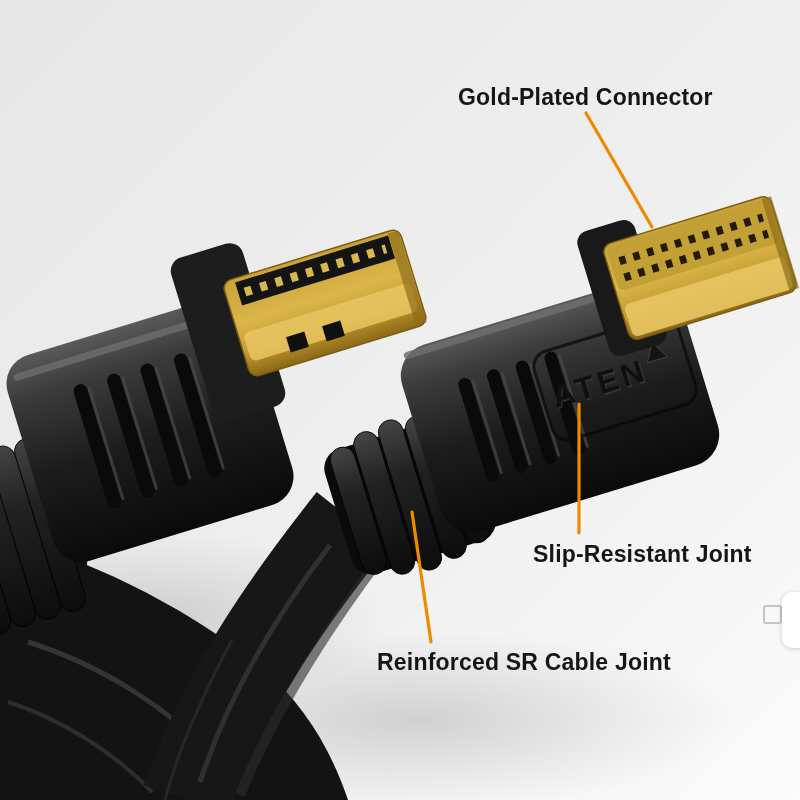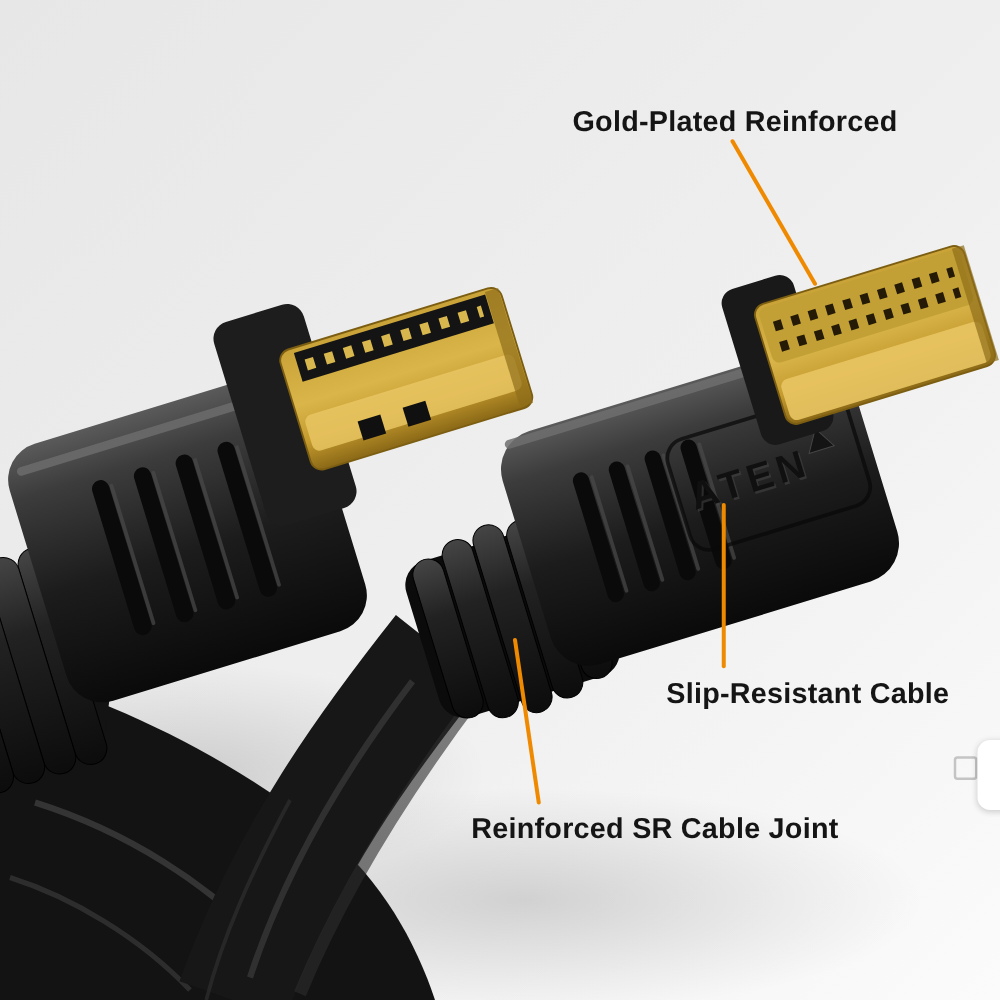--- a/index.html
+++ b/index.html
@@ -156,20 +156,20 @@
     </g>
   </g>
 
   <g fill="none" stroke-width="3.2" stroke-linecap="round">
     <line class="leader" x1="586" y1="113" x2="652" y2="227" stroke="#EF8A00"></line>
     <line class="leader" x1="579" y1="533" x2="579" y2="404" stroke="#EF8A00"></line>
     <line class="leader" x1="431" y1="642" x2="412" y2="512" stroke="#EF8A00"></line>
   </g>
 </svg>
 
-<div class="callout" style="left: 458px; top: 84px; color: rgb(21, 21, 21);">Gold-Plated Reinforced</div>
-<div class="callout" style="left: 533px; top: 541px; color: rgb(21, 21, 21);">Slip-Resistant Cable</div>
+<div class="callout" style="left: 458px; top: 84px; color: rgb(21, 21, 21);">Gold-Plated Connector</div>
+<div class="callout" style="left: 533px; top: 541px; color: rgb(21, 21, 21);">Slip-Resistant Joint</div>
 <div class="callout" style="left: 377px; top: 649px; color: rgb(21, 21, 21);">Reinforced SR Cable Joint</div>
 
 <div class="peek-icon"></div>
 <div class="peek-button"></div>
 
 </div>
 
 </body></html>

